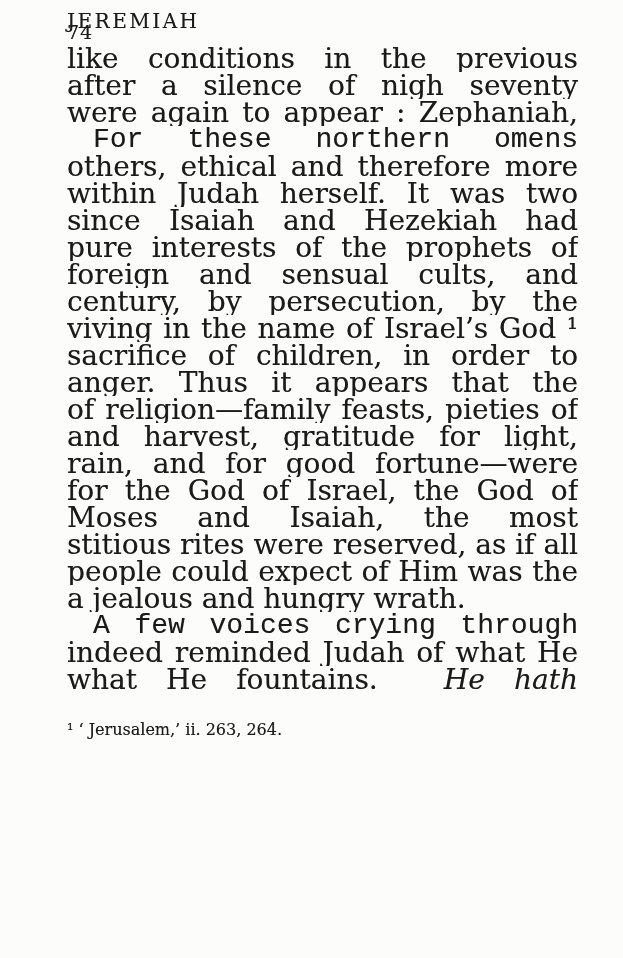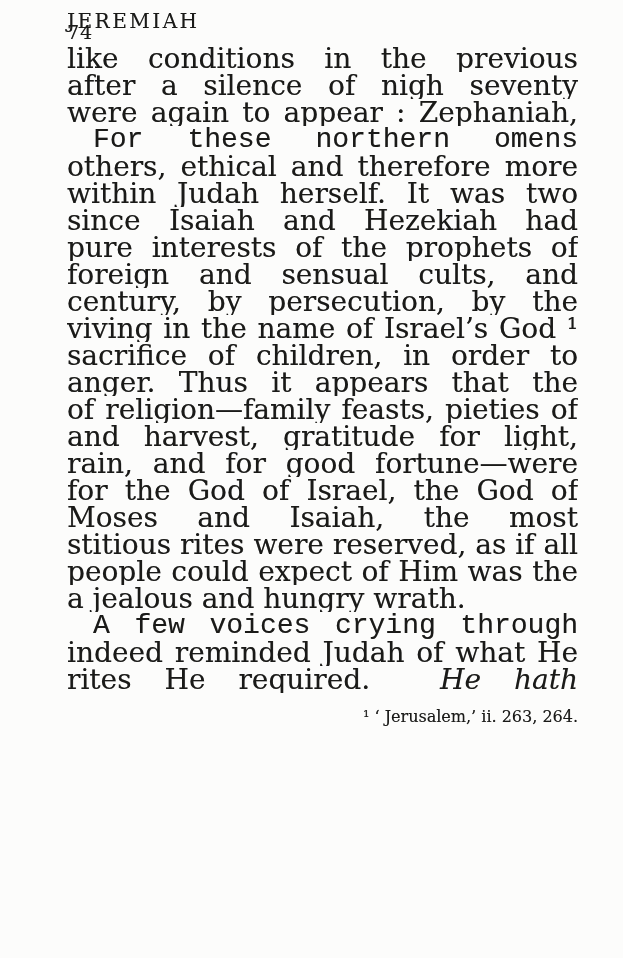--- a/index.html
+++ b/index.html
@@ -15,21 +15,21 @@
   }
   .content { margin-left: 67px; width: 511px; }
   .running-header { position: relative; padding-top: 9px; height: 25px; }
   .page-number { position: absolute; left: 0; top: 21px; font-size: 19px; letter-spacing: 1px; }
   .running-head { display: block; font-size: 20px; letter-spacing: 2.5px; }
   .page-body { margin-top: 11px; font-size: 28px; line-height: 27px; }
   .bline { text-align: justify; text-align-last: justify; height: 27px; overflow: hidden; }
   .bline.endline { text-align-last: left; }
   .bline.indent { padding-left: 26px; font-family: Liberation Mono, monospace; }
   .it { font-style: italic; margin-left: 37px; }
-  .footnote { margin-top: 14px; text-align: right; font-size: 16px; line-height: 20px; }
+  .footnote { margin-top: 27px; text-align: left; font-size: 16px; line-height: 20px; }
 </style>
 </head>
 <body>
 
 <div class="page">
   <div class="content">
     <header class="running-header">
       <span class="page-number">74</span>
       <span class="running-head">JEREMIAH</span>
     </header>
@@ -52,20 +52,20 @@
       <div class="bline">and harvest, gratitude for light, fountains and</div>
       <div class="bline">rain, and for good fortune—were scattered among</div>
       <div class="bline">for the God of Israel, the God of Abraham,</div>
       <div class="bline">Moses and Isaiah, the most prophets of super-</div>
       <div class="bline">stitious rites were reserved, as if all that His</div>
       <div class="bline">people could expect of Him was the abatement of</div>
       <div class="bline endline">a jealous and hungry wrath.</div>
       <div class="bline indent">A few voices crying through the night had</div>
       <div class="bline">indeed reminded Judah of what He was and</div>
       <div class="bline">
-        <span>rites He required.</span>
+        <span>what He fountains.</span>
         <span class="it">He hath showed thee, O man,</span>
       </div>
     </main>
 
     <footer class="footnote">¹ ‘ Jerusalem,’ ii. 263, 264.</footer>
   </div>
 </div>
 
 </body></html>

